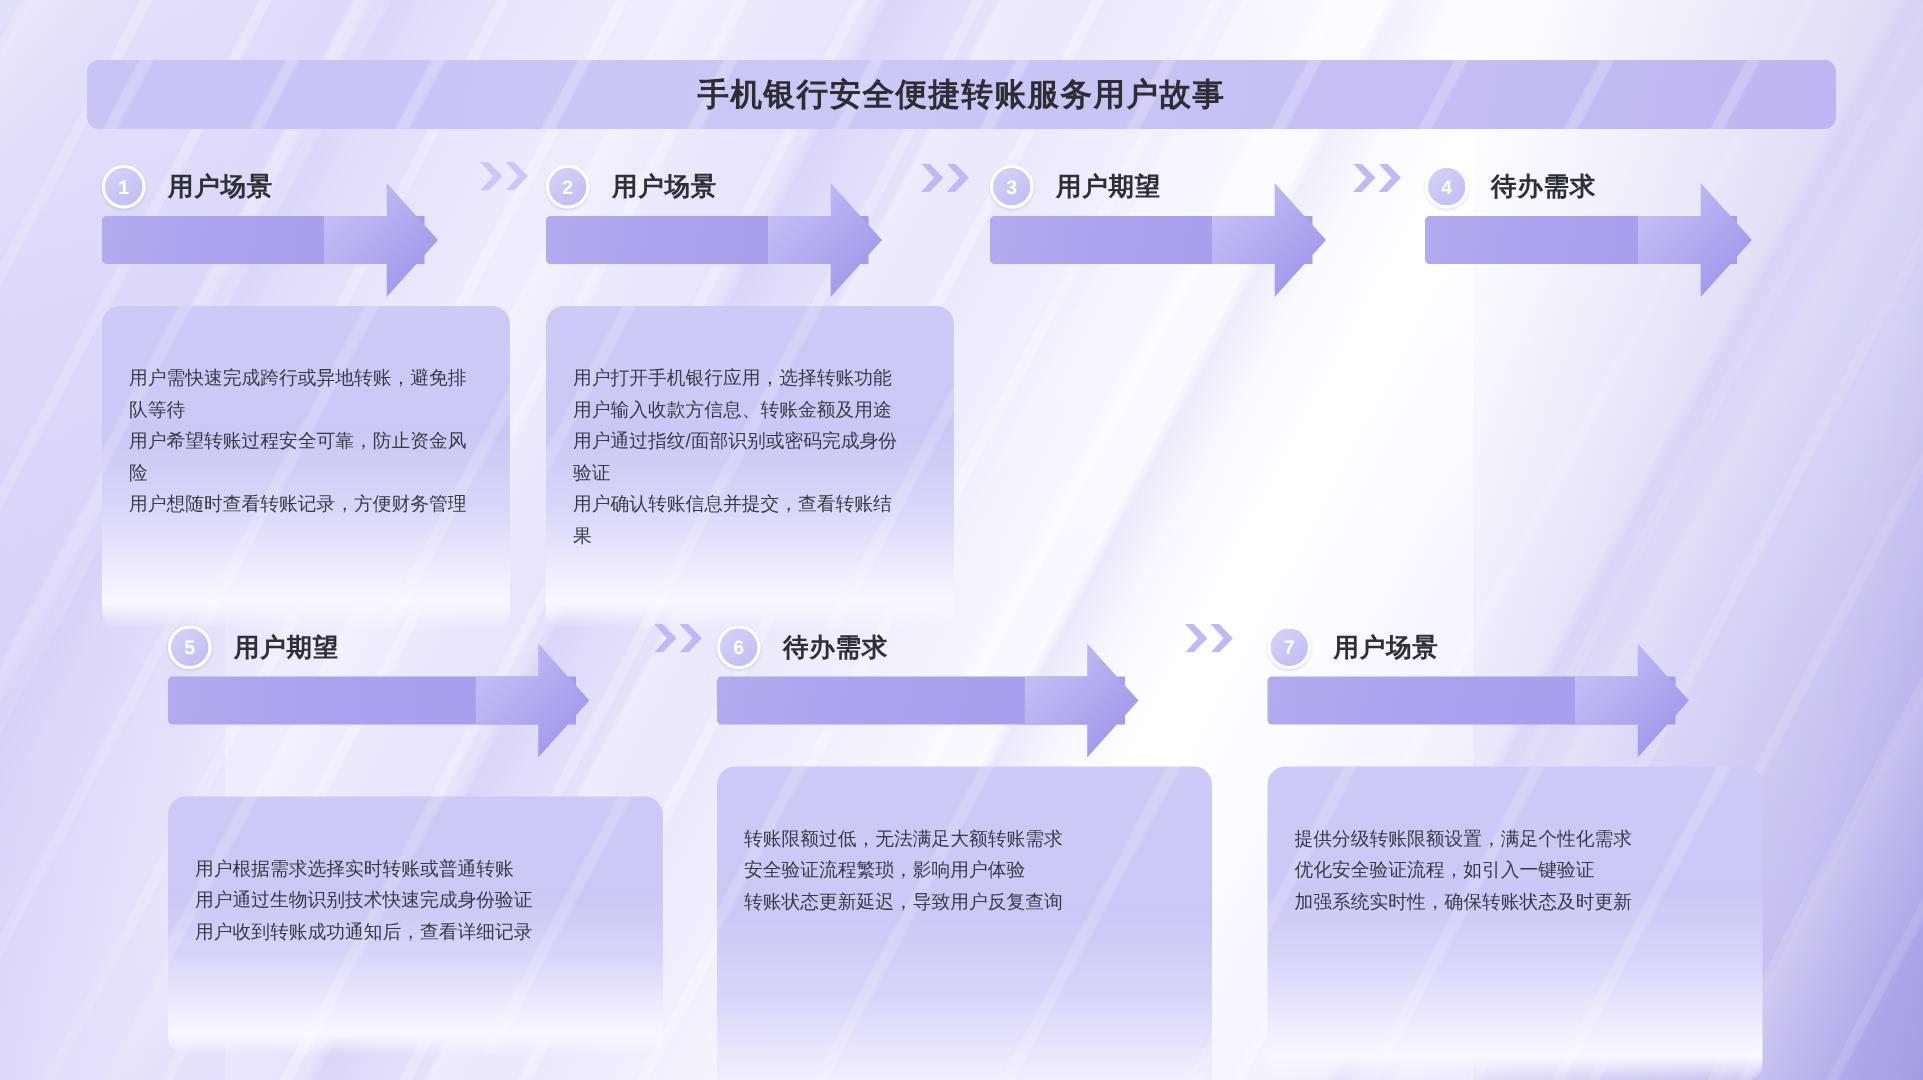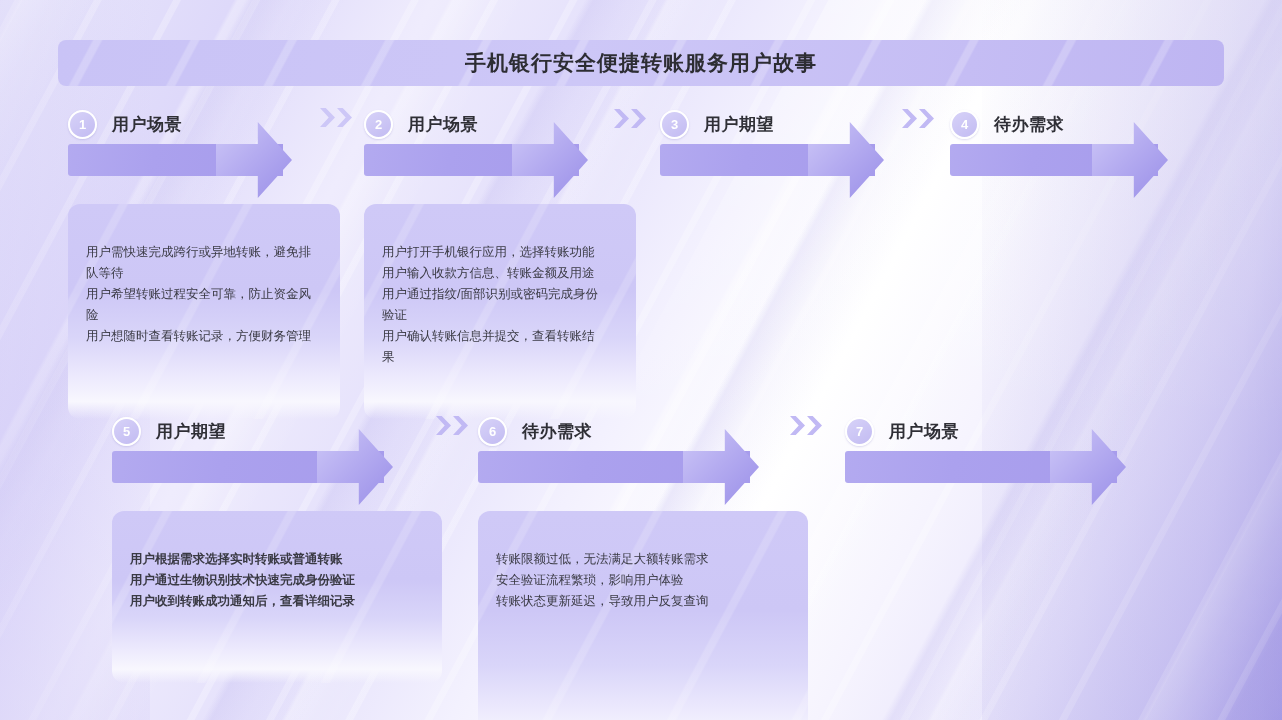--- a/index.html
+++ b/index.html
@@ -327,21 +327,21 @@
 
   <div class="card" style="left:112px; top:411px; width:350px;">
     <div class="card-header">
       <div class="num-circle">5</div>
       <div class="card-title">用户期望</div>
     </div>
     <div class="arrow-band" style="top:40px; width:340px;">
       <div class="shaft" style="width:272px;"></div>
       <div class="head" style="left:205px;"></div>
     </div>
-    <div class="card-body" style="margin-top:60px; width:330px; height:172px; padding:38px 18px 0 18px;font-weight:bold;">
+    <div class="card-body" style="margin-top:80px; width:330px; height:172px; padding:38px 18px 0 18px;">
       <div class="body-text">用户根据需求选择实时转账或普通转账
 用户通过生物识别技术快速完成身份验证
 用户收到转账成功通知后，查看详细记录</div>
     </div>
   </div>
 
   <div class="chev mid" style="left:436px; top:416px;">
     <span></span>
     <span></span>
   </div>
@@ -369,15 +369,20 @@
 
   <div class="card" style="left:845px; top:411px; width:350px;">
     <div class="card-header">
       <div class="num-circle">7</div>
       <div class="card-title">用户场景</div>
     </div>
     <div class="arrow-band" style="top:40px; width:340px;">
       <div class="shaft" style="width:272px;"></div>
       <div class="head" style="left:205px;"></div>
     </div>
+    <div class="card-body" style="margin-top:60px; width:330px; height:210px; padding:38px 18px 0 18px;">
+      <div class="body-text">提供分级转账限额设置，满足个性化需求
+优化安全验证流程，如引入一键验证
+加强系统实时性，确保转账状态及时更新</div>
+    </div>
   </div>
 
 </div>
 
 </body></html>

